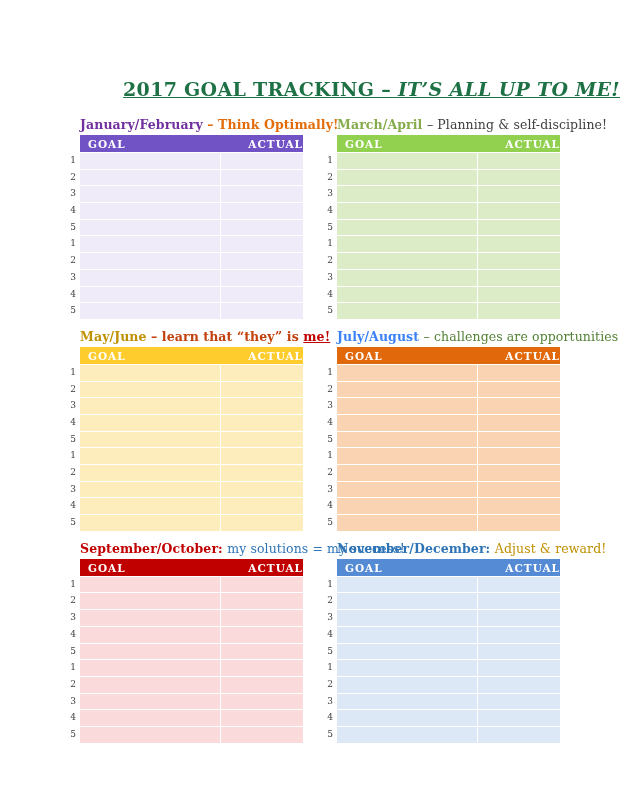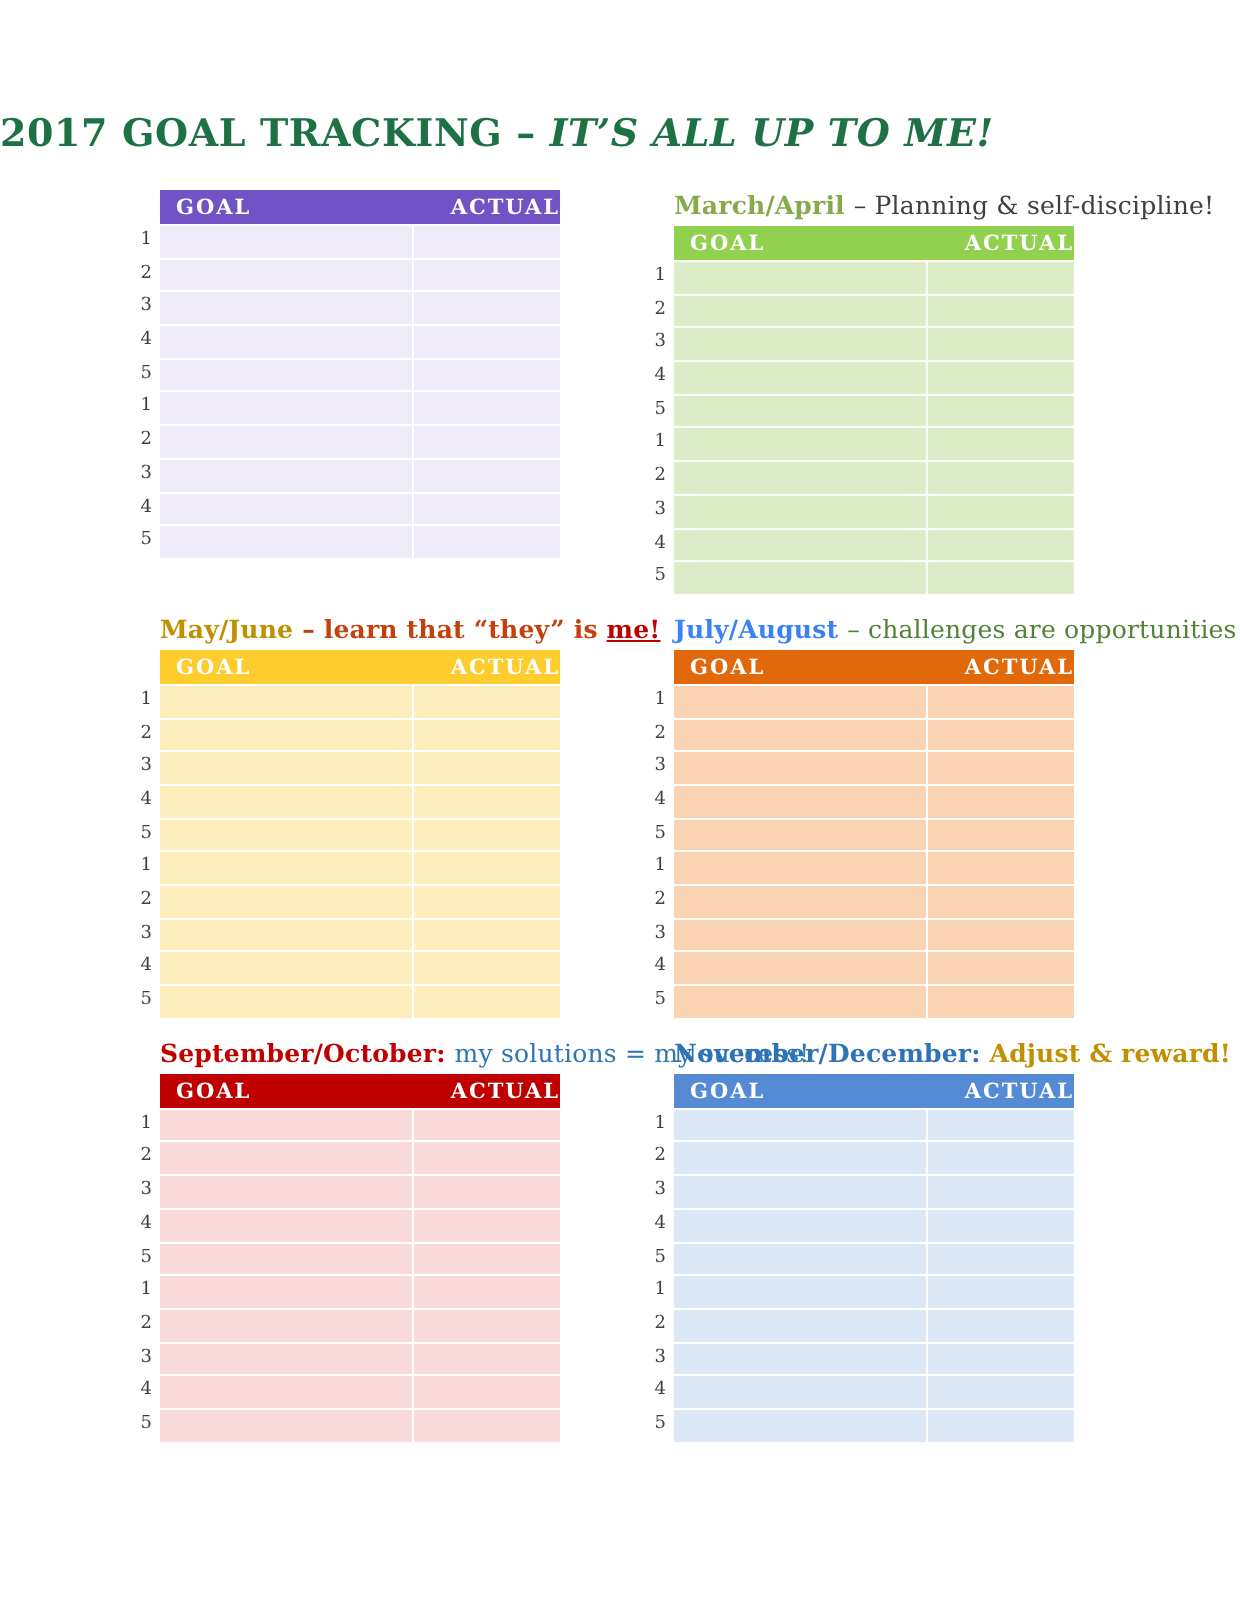--- a/index.html
+++ b/index.html
@@ -14,26 +14,27 @@
     font-family: "DejaVu Serif", "Liberation Serif", serif;
   }
   .page {
     width: 620px;
     height: 802px;
     background: #ffffff;
     box-sizing: border-box;
   }
   h1.title {
     margin: 0;
-    padding-top: 54px;
-    text-align: left;
+    padding-top: 76px;
+    text-align: right;
     font-size: 19px;
     line-height: 26px;
     font-weight: bold;
     letter-spacing: 0.3px;
+    text-decoration: underline;
   }
   h1.title .em {
     font-style: italic;
   }
   .grid {
     display: grid;
     grid-template-columns: 237px 237px;
     column-gap: 20px;
     margin: 15px 0 0 66px;
   }
@@ -60,21 +61,21 @@
   }
   .num {
     height: 16.7px;
     line-height: 16.7px;
     font-size: 9px;
     text-align: right;
     padding-right: 4px;
     color: #404040;
   }
   .tbl {
-    width: 200px;
+    width: 223px;
   }
   .thead {
     background: var(--hdr);
     height: 17px;
     display: flex;
     color: #ffffff;
     font-weight: bold;
     font-size: 10.5px;
     letter-spacing: 1px;
   }
@@ -116,20 +117,21 @@
 
 <div class="page">
 
   <h1 class="title" style="color: rgb(30, 113, 69);">
     <span>2017 GOAL TRACKING – </span><span class="em">IT’S ALL UP TO ME!</span>
   </h1>
 
   <div class="grid">
 
     <section class="cell" style="--hdr: #7153C5; --body: #EFEBF8;">
+      <h2 class="heading"><span style="color: rgb(112, 48, 160); font-weight: bold;">January/February </span><span style="color: rgb(227, 108, 10); font-weight: bold;">– Think Optimally!</span></h2>
       <div class="tblwrap">
         <div class="nums">
             <div class="num">1</div>
             <div class="num">2</div>
             <div class="num">3</div>
             <div class="num">4</div>
             <div class="num">5</div>
             <div class="num">1</div>
             <div class="num">2</div>
             <div class="num">3</div>
@@ -445,21 +447,21 @@
               <div class="row">
                 <div class="rcell goal"></div>
                 <div class="rcell actual"></div>
               </div>
             </div>
         </div>
       </div>
     </section>
 
     <section class="cell" style="--hdr: #548BD4; --body: #DCE8F6;">
-      <h2 class="heading"><span style="color: rgb(46, 116, 181); font-weight: bold;">November/December: </span><span style="color: rgb(191, 144, 0); font-weight: bold;">Adjust &amp; reward!</span></h2>
+      <h2 class="heading"><span style="color: rgb(46, 116, 181); font-weight: bold;">November/December: </span><span style="color: rgb(191, 144, 0); font-weight: normal;">Adjust &amp; reward!</span></h2>
       <div class="tblwrap">
         <div class="nums">
             <div class="num">1</div>
             <div class="num">2</div>
             <div class="num">3</div>
             <div class="num">4</div>
             <div class="num">5</div>
             <div class="num">1</div>
             <div class="num">2</div>
             <div class="num">3</div>

